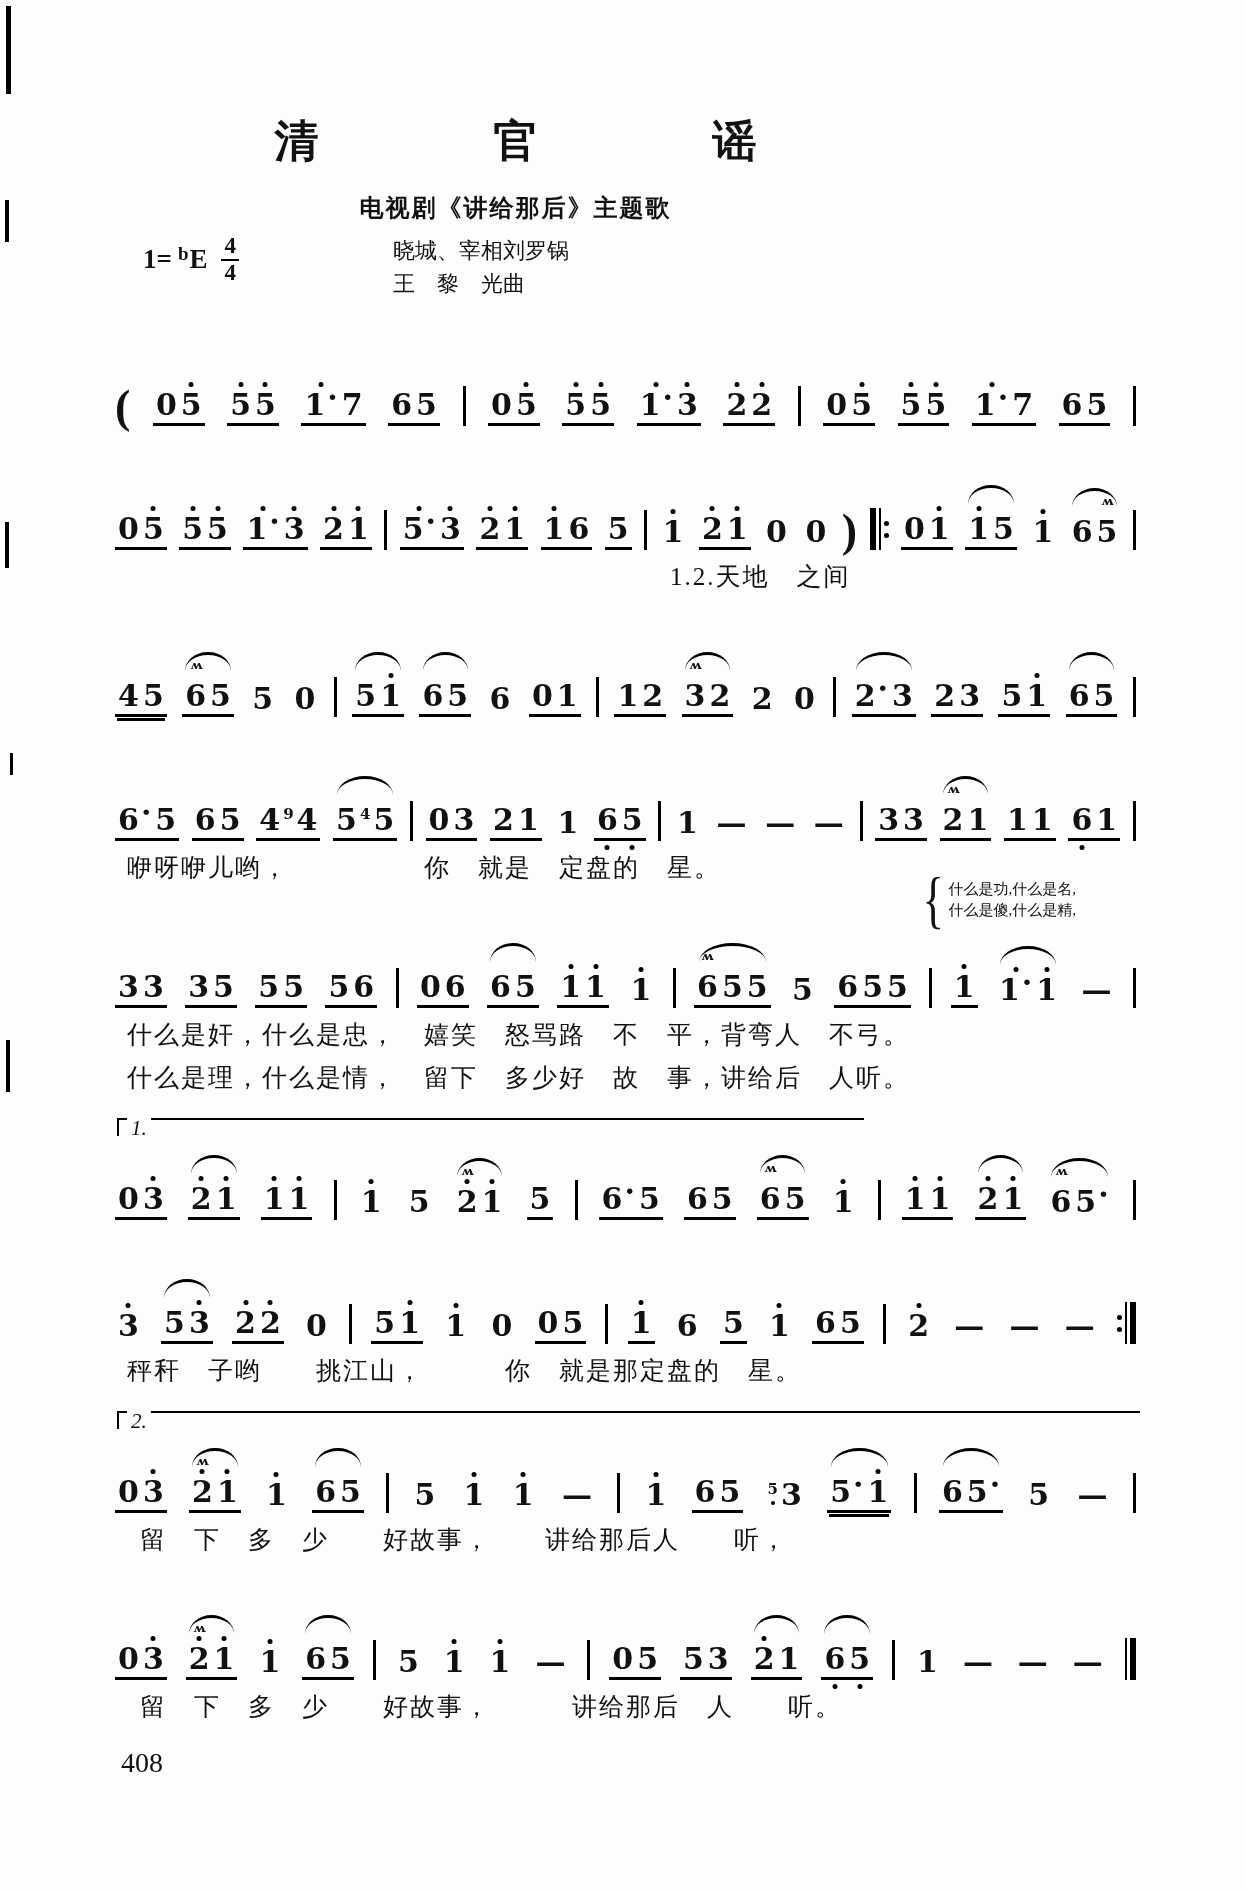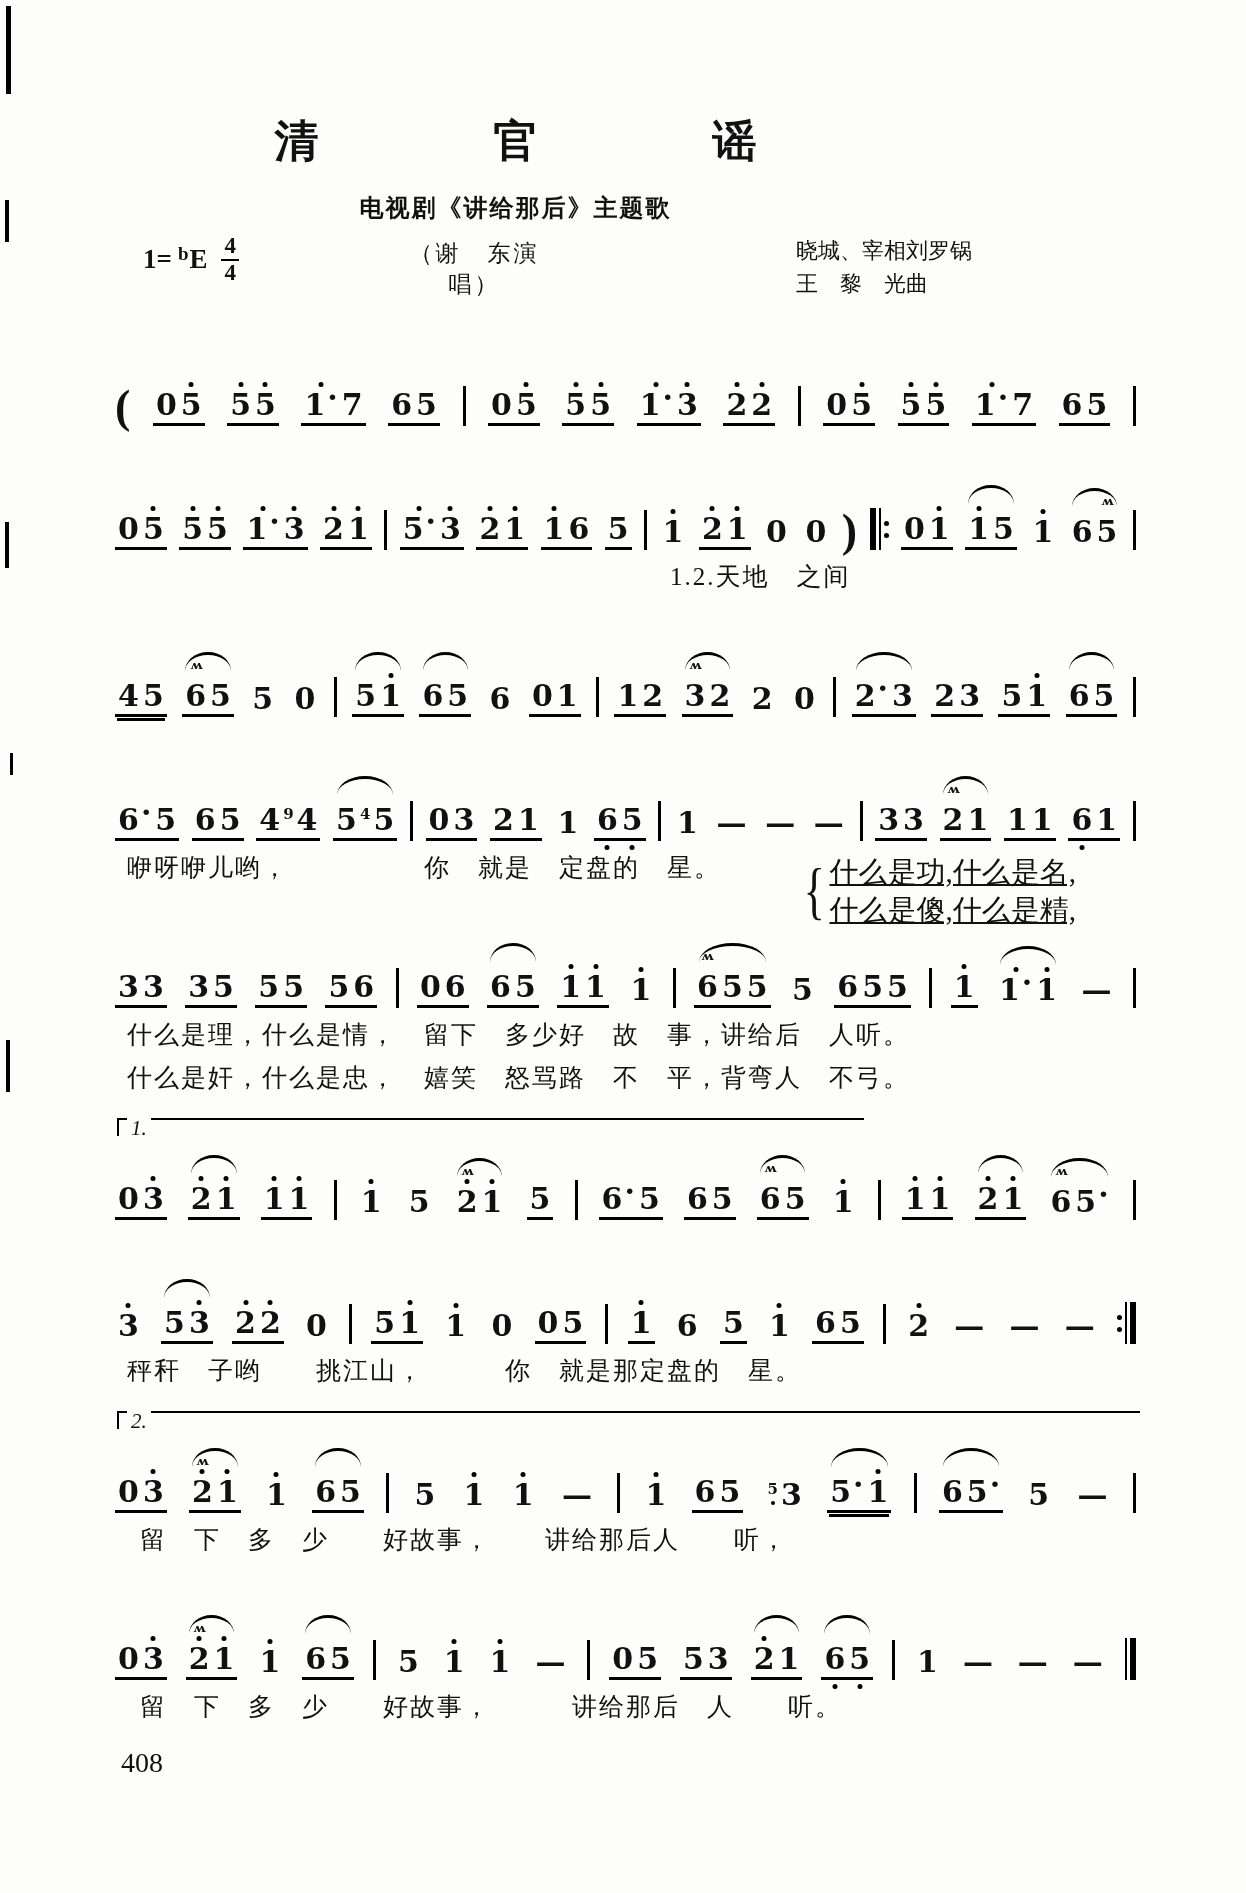--- a/index.html
+++ b/index.html
@@ -58,21 +58,21 @@
   .rep .thin  { width:2px; height:42px; background:#000; }
   .rep .dots { display:flex; flex-direction:column; justify-content:center; gap:7px; height:42px; }
   .rep .dots i { width:5px; height:5px; background:#000; border-radius:50%; }
 
   .volta { position:relative; height:16px; border-top:2px solid #000; border-left:2px solid #000; margin:4px 0 -16px 2px; }
   .volta-label { position:absolute; left:8px; top:-2px; font-size:21px; font-style:italic; background:#fdfdfb; padding:0 4px; line-height:1; }
 
   .lyric-row { margin-top:10px; padding-left:12px; font-size:25px; letter-spacing:2px; white-space:nowrap; }
   .brace { position:absolute; right:60px; bottom:-44px; display:flex; align-items:center; z-index:2; background:transparent; }
   .brace .brace-char { font-size:64px; font-weight:normal; line-height:0.9; transform:scaleX(0.7); }
-  .brace .brace-col { display:flex; flex-direction:column; gap:2px; font-size:29px; line-height:1.25;text-decoration:underline; }
+  .brace .brace-col { display:flex; flex-direction:column; gap:2px; font-size:15px; line-height:1.25; }
 
   .pagenum { margin-top:14px; padding-left:6px; font-size:28px; }
 </style>
 </head>
 <body>
 
 <div class="sheet">
   <div class="edge e1"></div>
   <div class="edge e2"></div>
   <div class="edge e3"></div>
@@ -85,21 +85,20 @@
   <div class="meta">
     <div class="keysig">
       <span>1=</span>
         <sup>b</sup>
         <span>E</span>
       <span class="meter">
         <span class="num">4</span>
         <span>4</span>
       </span>
     </div>
-    <div class="performer">（谢　东演唱）</div>
     <div class="credits">
       <div>晓城、宰相刘罗锅</div>
       <div>王　黎　光曲</div>
     </div>
   </div>
 
   <div class="systems">
       <div class="system">
         <div class="notes">
           <span class="paren">(</span>
@@ -443,22 +442,22 @@
           <span class="cell">
             <span class="glyph"><span class="base">1</span><span class="dot-a" style="top: 2px;"></span><span class="mid">·</span></span>
             <span class="glyph"><span class="base">1</span><span class="dot-a" style="top: 2px;"></span></span>
             <span class="arc"></span>
           </span>
           <span class="cell">
             <span class="glyph"><span class="base">—</span></span>
           </span>
           <span class="bar"></span>
         </div>
+        <div class="lyric-row">什么是奸，什么是忠，　嬉笑　怒骂路　不　平，背弯人　不弓。</div>
         <div class="lyric-row">什么是理，什么是情，　留下　多少好　故　事，讲给后　人听。</div>
-        <div class="lyric-row">什么是奸，什么是忠，　嬉笑　怒骂路　不　平，背弯人　不弓。</div>
       </div>
       <div class="system">
         <div class="volta" style="width: 73%;">
           <span class="volta-label">1.</span>
         </div>
         <div class="notes">
           <span class="cell u1">
             <span class="glyph"><span class="base">0</span></span>
             <span class="glyph"><span class="base">3</span><span class="dot-a" style="top: 2px;"></span></span>
           </span>

